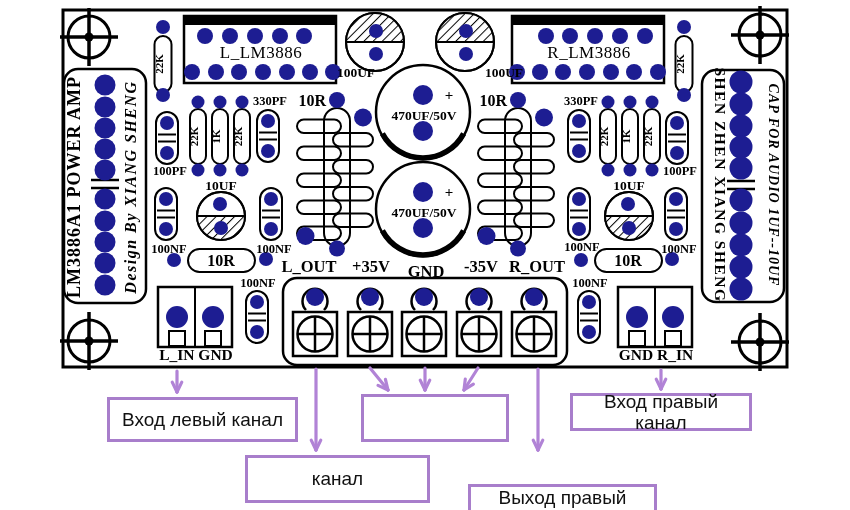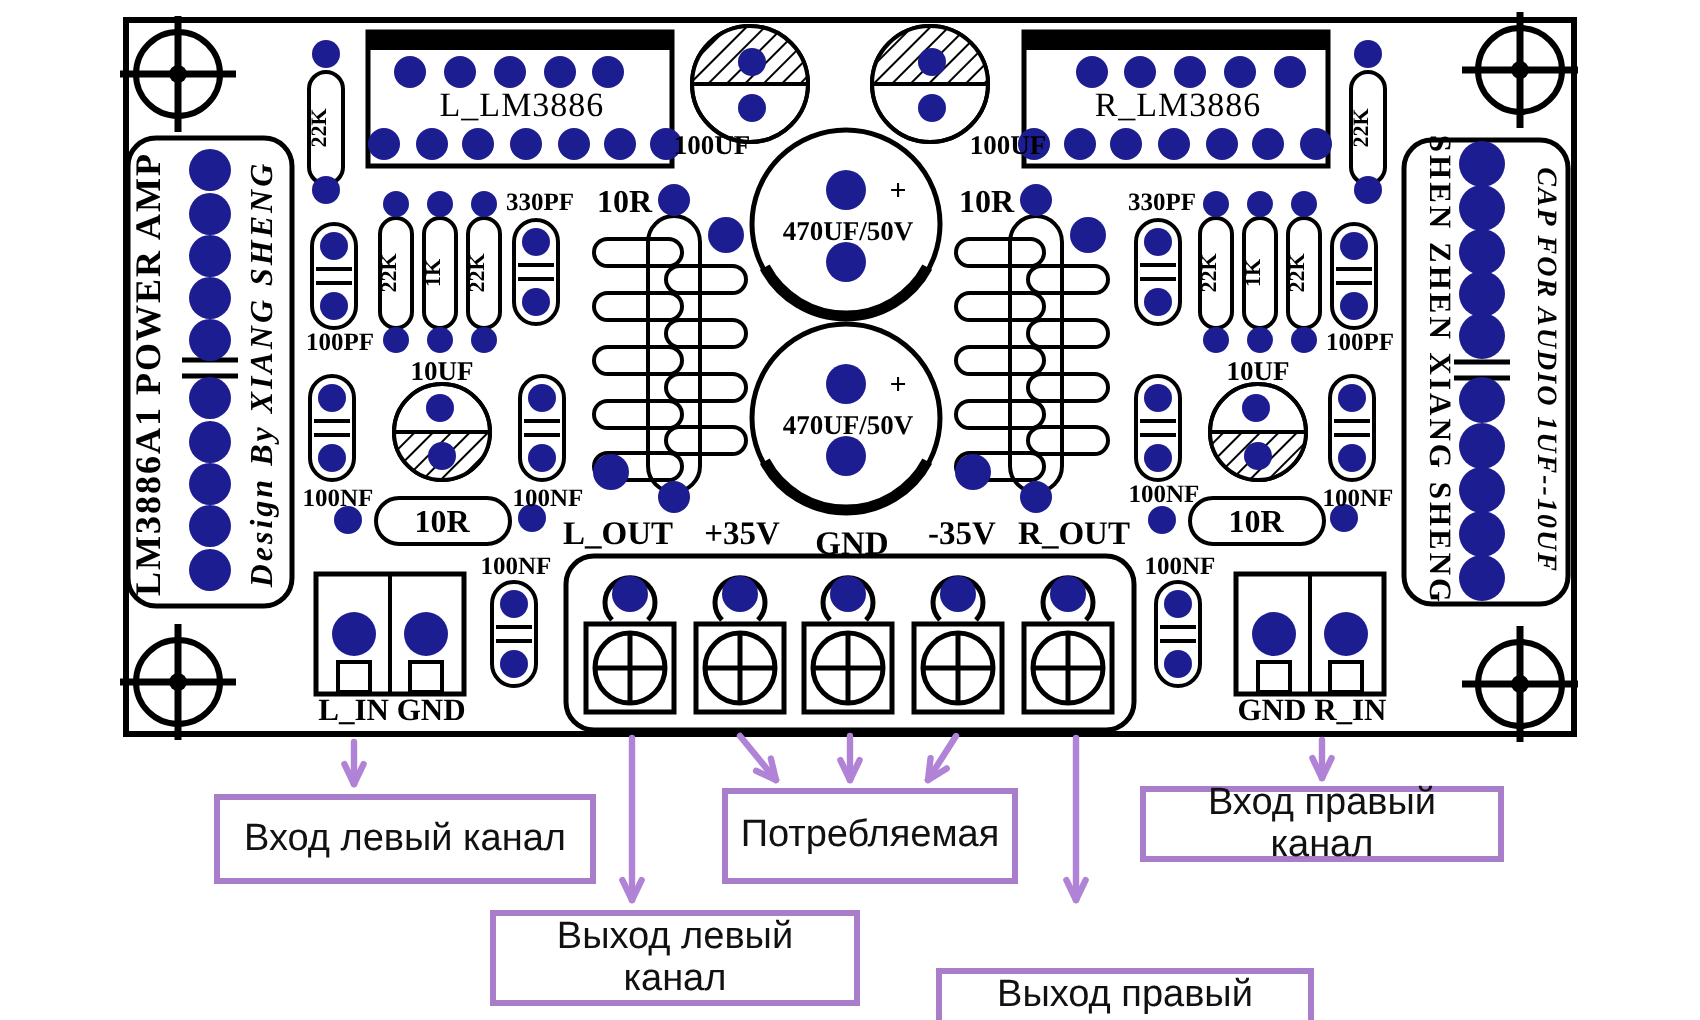--- a/index.html
+++ b/index.html
@@ -370,27 +370,25 @@
         <line x1="661" y1="389" x2="665.7846208752235" y2="379.0950818741206" stroke="#b183d6" stroke-width="3.2" stroke-linecap="round"></line>
         <line x1="661" y1="389" x2="656.2153791247765" y2="379.0950818741206" stroke="#b183d6" stroke-width="3.2" stroke-linecap="round"></line>
       </g>
     </svg>
 
   <div class="callout" id="co0">
     <span>Вход левый канал</span>
     <span></span>
   </div>
   <div class="callout" id="co1">
-    <span>Потребляемая</span>
   </div>
   <div class="callout" id="co2">
     <span>Вход правый</span>
     <span>канал</span>
   </div>
   <div class="callout" id="co3">
-    <span>Выход левый</span>
     <span>канал</span>
   </div>
   <div class="callout" id="co4">
     <span>Выход правый</span>
     <span>канал</span>
   </div>
 </div>
 
 </body></html>

